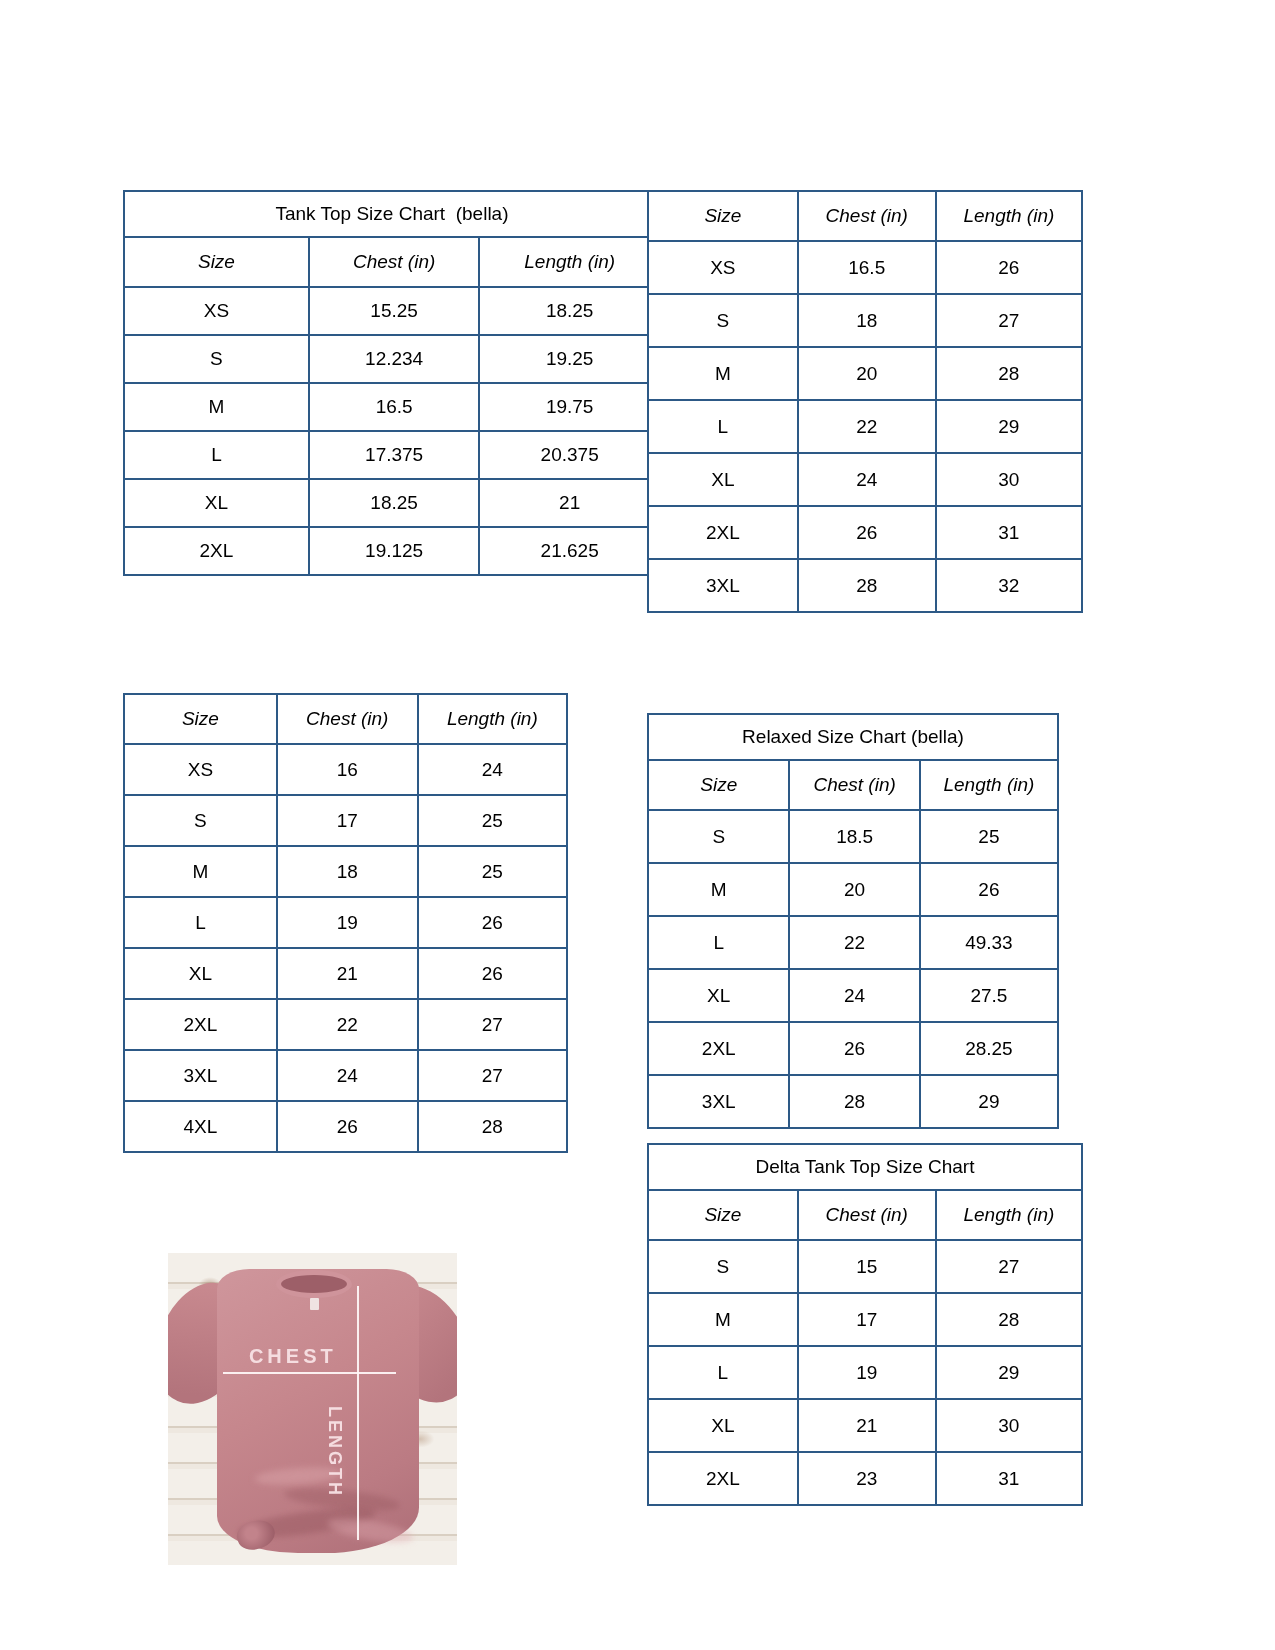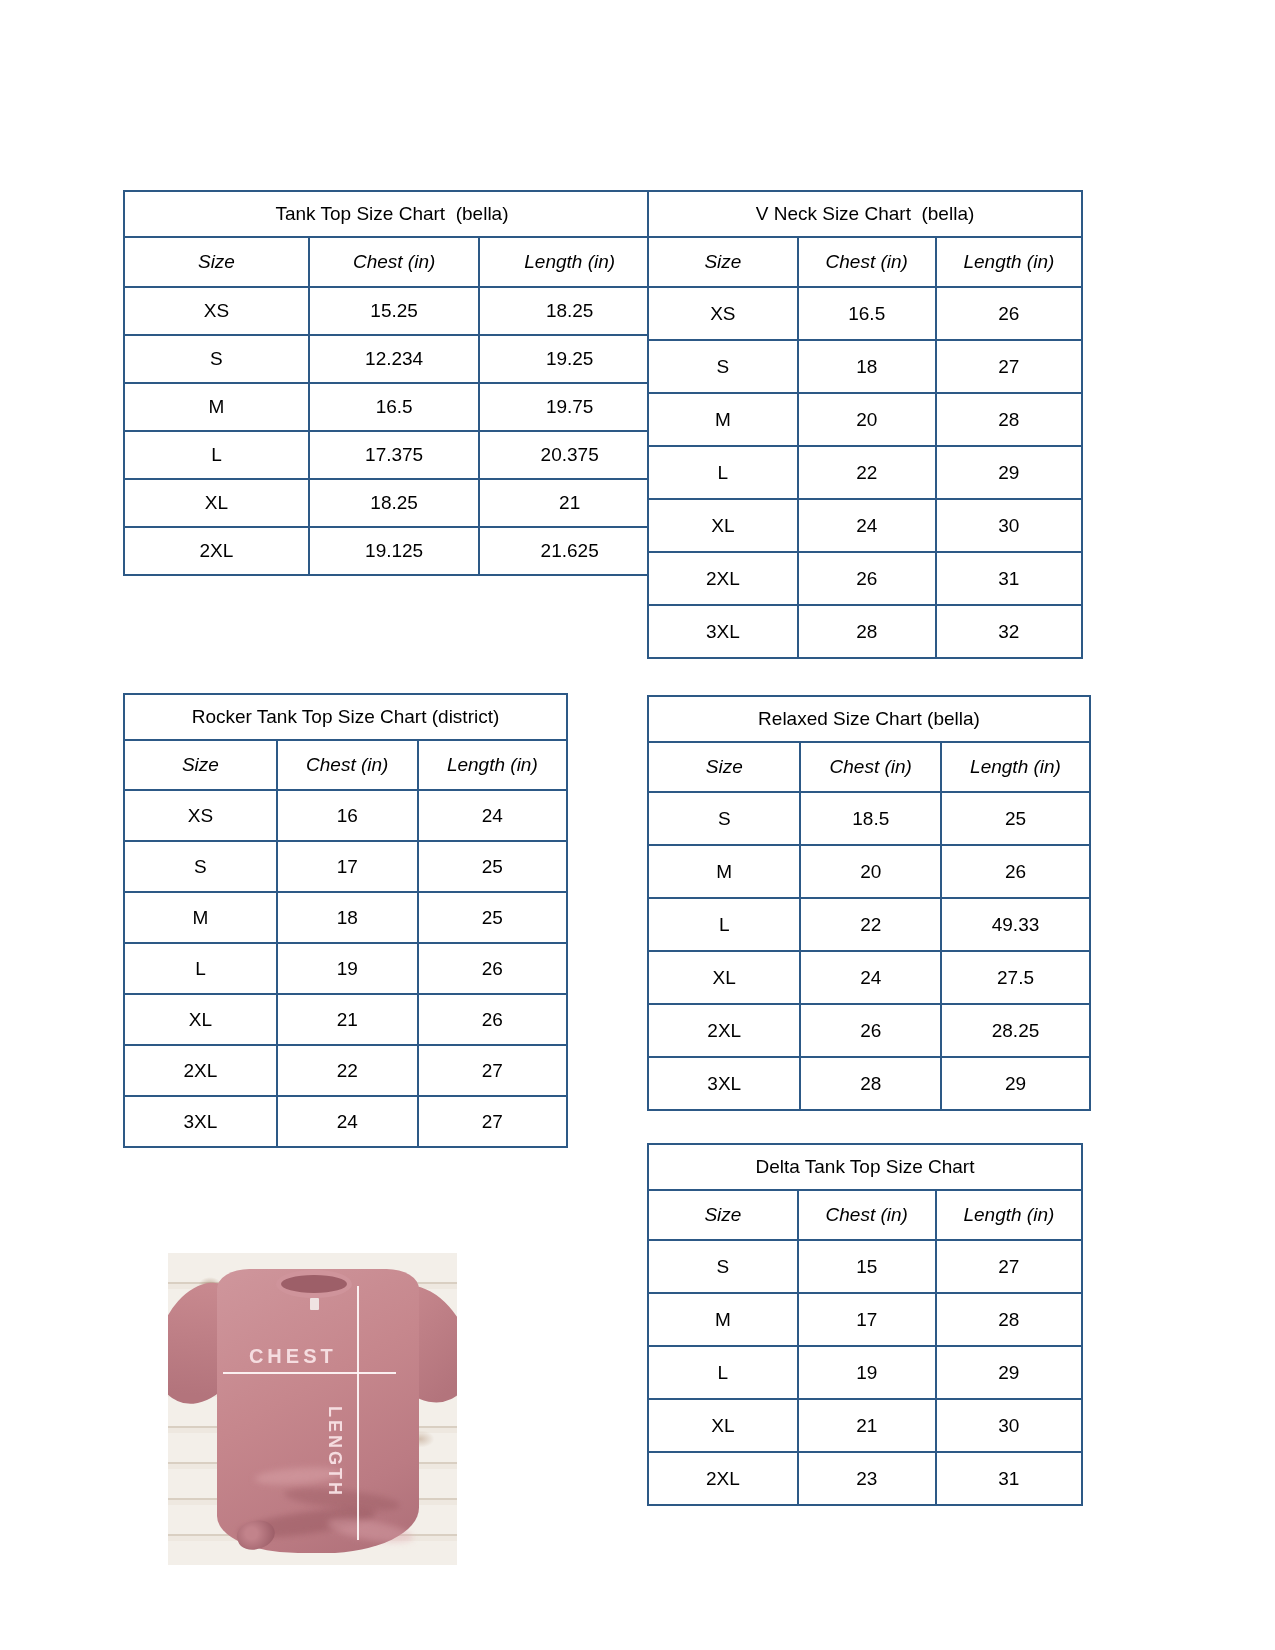--- a/index.html
+++ b/index.html
@@ -36,21 +36,21 @@
     white-space:pre;
   }
   .head-row th{height:48px;font-style:italic;}
   .c-size{width:34.5%;}
   .c-chest{width:31.8%;}
   .c-length{width:33.7%;}
 
   .s1{left:123px;top:190px;width:538px;}
   .s2{left:647px;top:190px;width:436px;}
   .s3{left:123px;top:693px;width:445px;}
-  .s4{left:647px;top:695px;width:444px;}
+  .s4{left:647px;top:713px;width:412px;}
   .s5{left:647px;top:1143px;width:436px;}
 
   .s1 tbody td{height:46px;}
   .s2 tbody td{height:51px;}
   .s3 tbody td{height:49px;}
   .s4 tbody td{height:51px;}
   .s5 tbody td{height:51px;}
 
   
   .photo{
@@ -176,23 +176,20 @@
   </section>
 
   <section class="size-table s2">
     <table>
       <colgroup>
           <col class="c-size">
           <col class="c-chest">
           <col class="c-length">
         </colgroup>
       <thead>
-        <tr class="title-row">
-          <th colspan="3" class="title-cell">V Neck Size Chart  (bella)</th>
-        </tr>
         <tr class="head-row">
           <th>Size</th>
           <th>Chest (in)</th>
           <th>Length (in)</th>
         </tr>
       </thead>
       <tbody>
           <tr>
             <td>XS</td>
             <td>16.5</td>
@@ -233,23 +230,20 @@
   </section>
 
   <section class="size-table s3">
     <table>
       <colgroup>
           <col class="c-size">
           <col class="c-chest">
           <col class="c-length">
         </colgroup>
       <thead>
-        <tr class="title-row">
-          <th colspan="3" class="title-cell">Rocker Tank Top Size Chart (district)</th>
-        </tr>
         <tr class="head-row">
           <th>Size</th>
           <th>Chest (in)</th>
           <th>Length (in)</th>
         </tr>
       </thead>
       <tbody>
           <tr>
             <td>XS</td>
             <td>16</td>
@@ -277,20 +271,25 @@
           </tr>
           <tr>
             <td>2XL</td>
             <td>22</td>
             <td>27</td>
           </tr>
           <tr>
             <td>3XL</td>
             <td>24</td>
             <td>27</td>
+          </tr>
+          <tr>
+            <td>4XL</td>
+            <td>26</td>
+            <td>28</td>
           </tr>
         </tbody>
     </table>
   </section>
 
   <section class="size-table s4">
     <table>
       <colgroup>
           <col class="c-size">
           <col class="c-chest">

